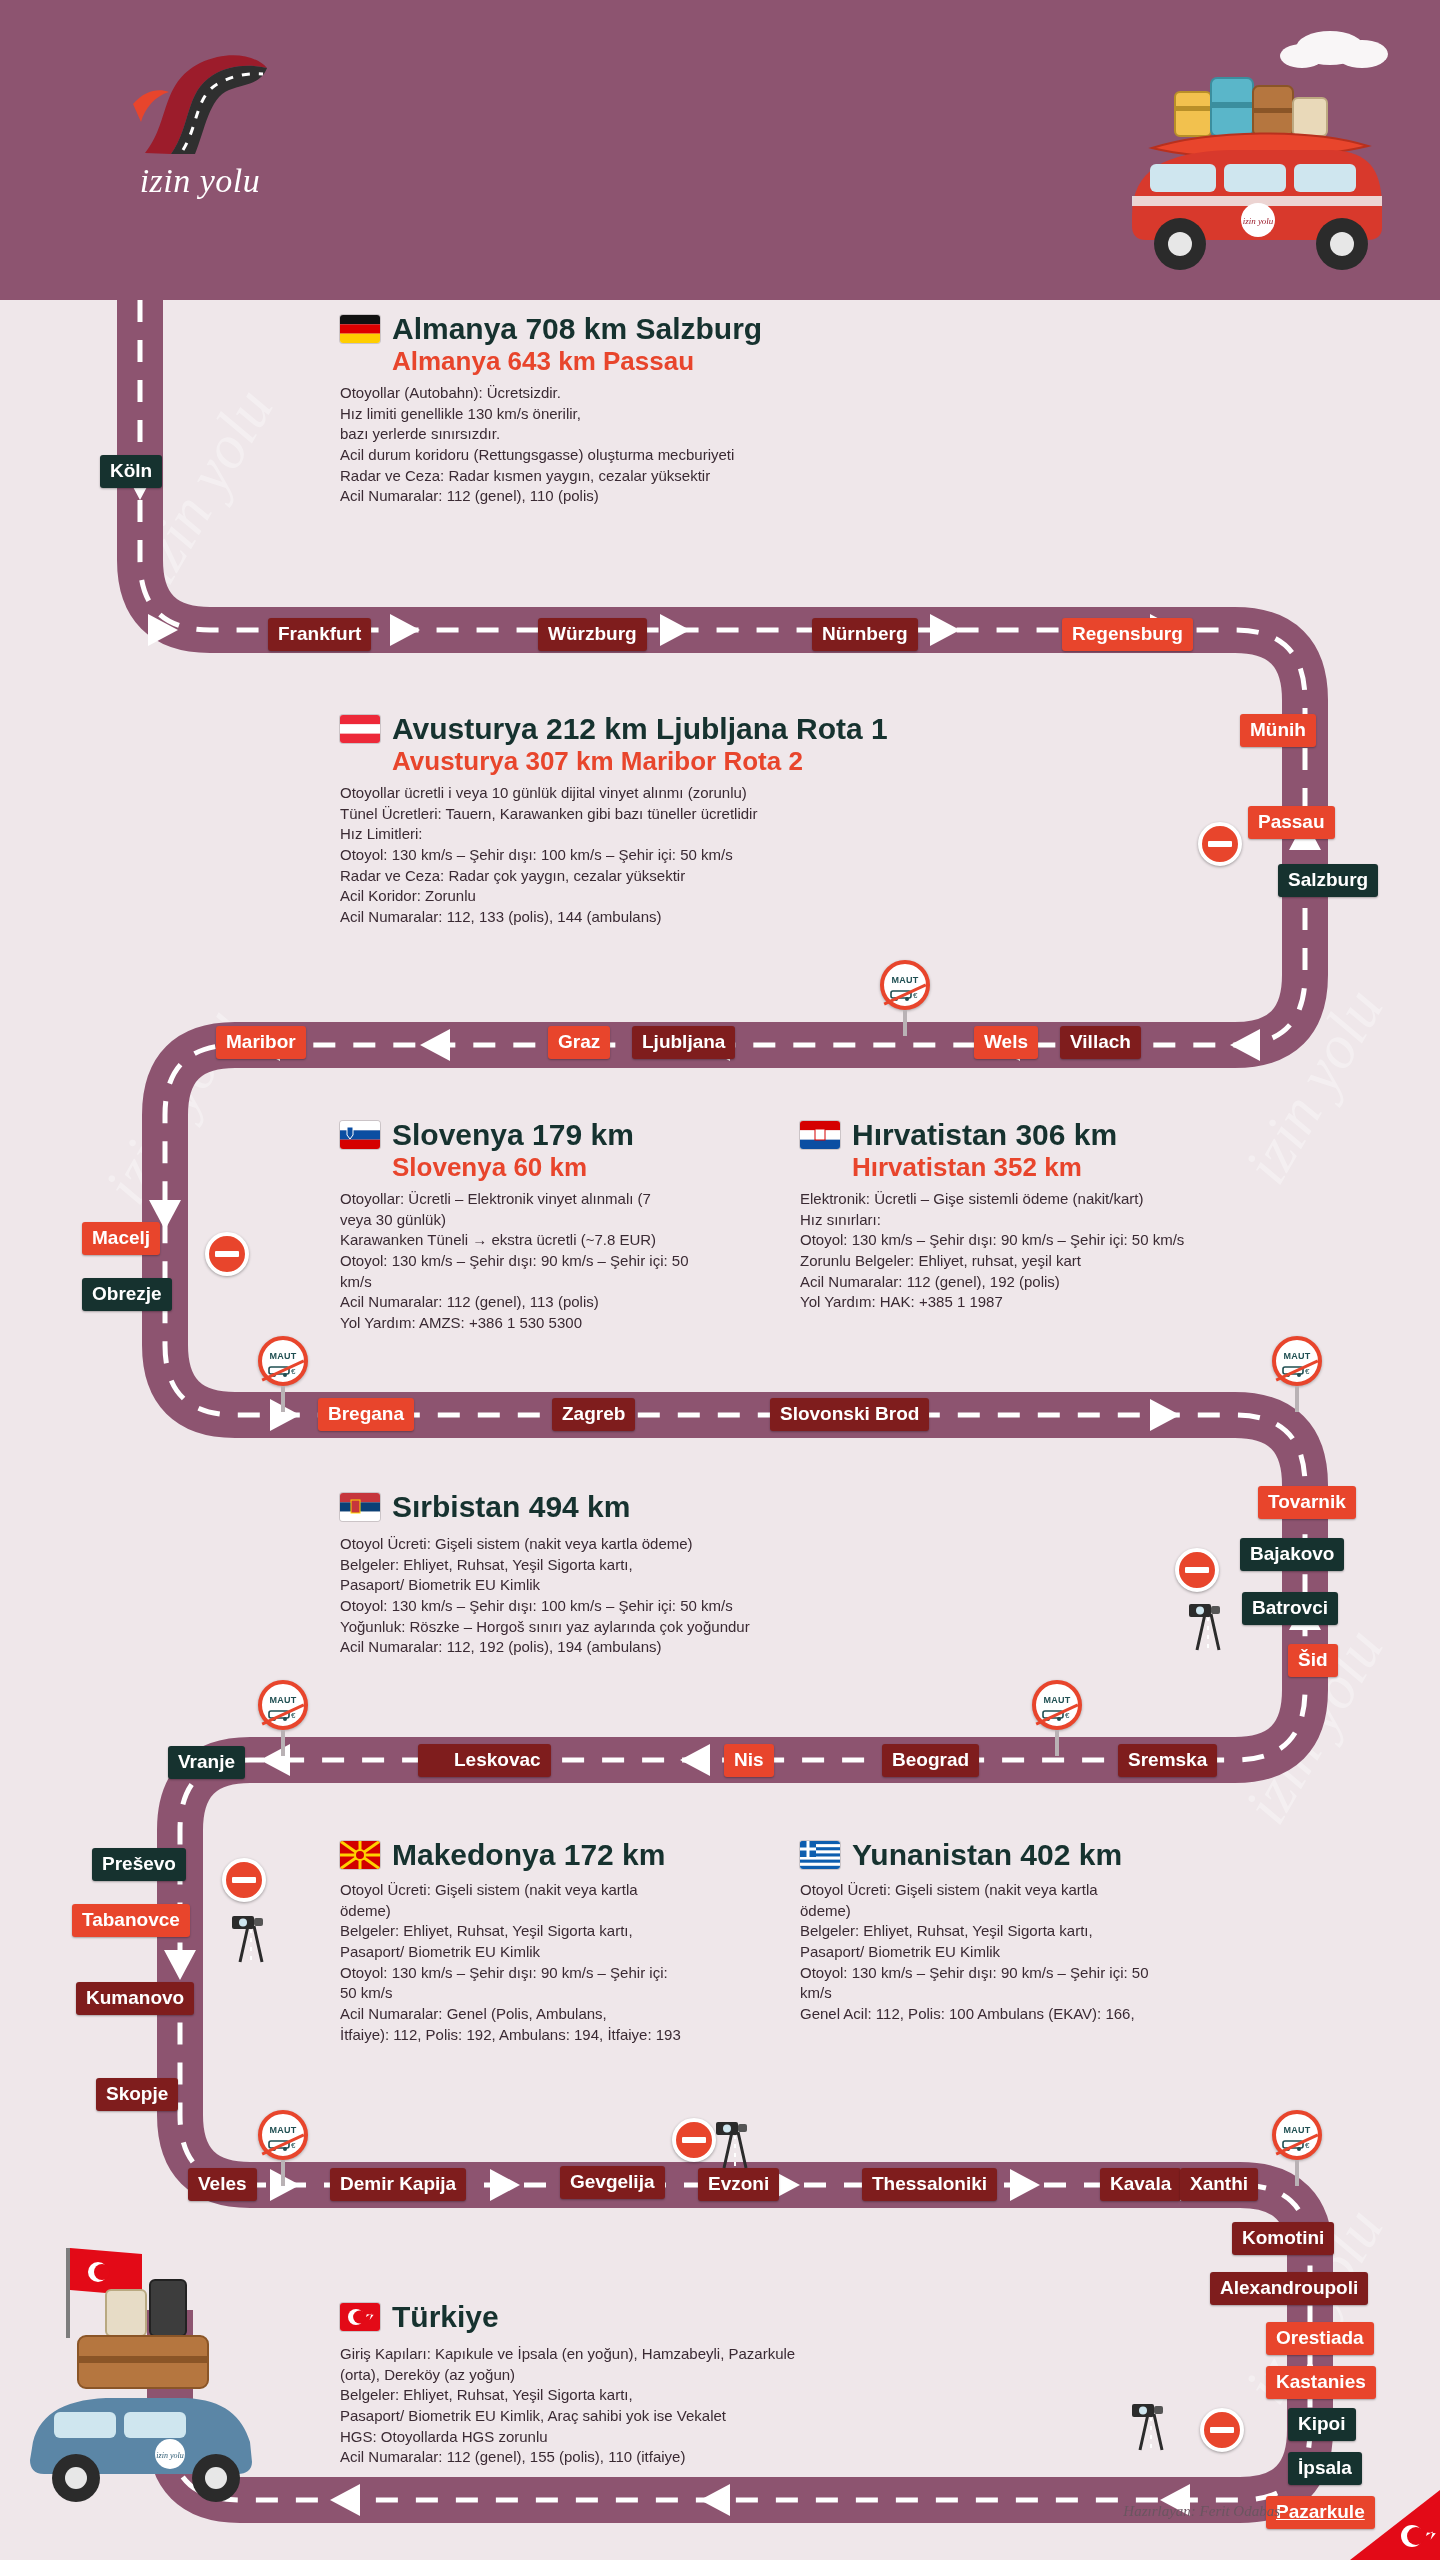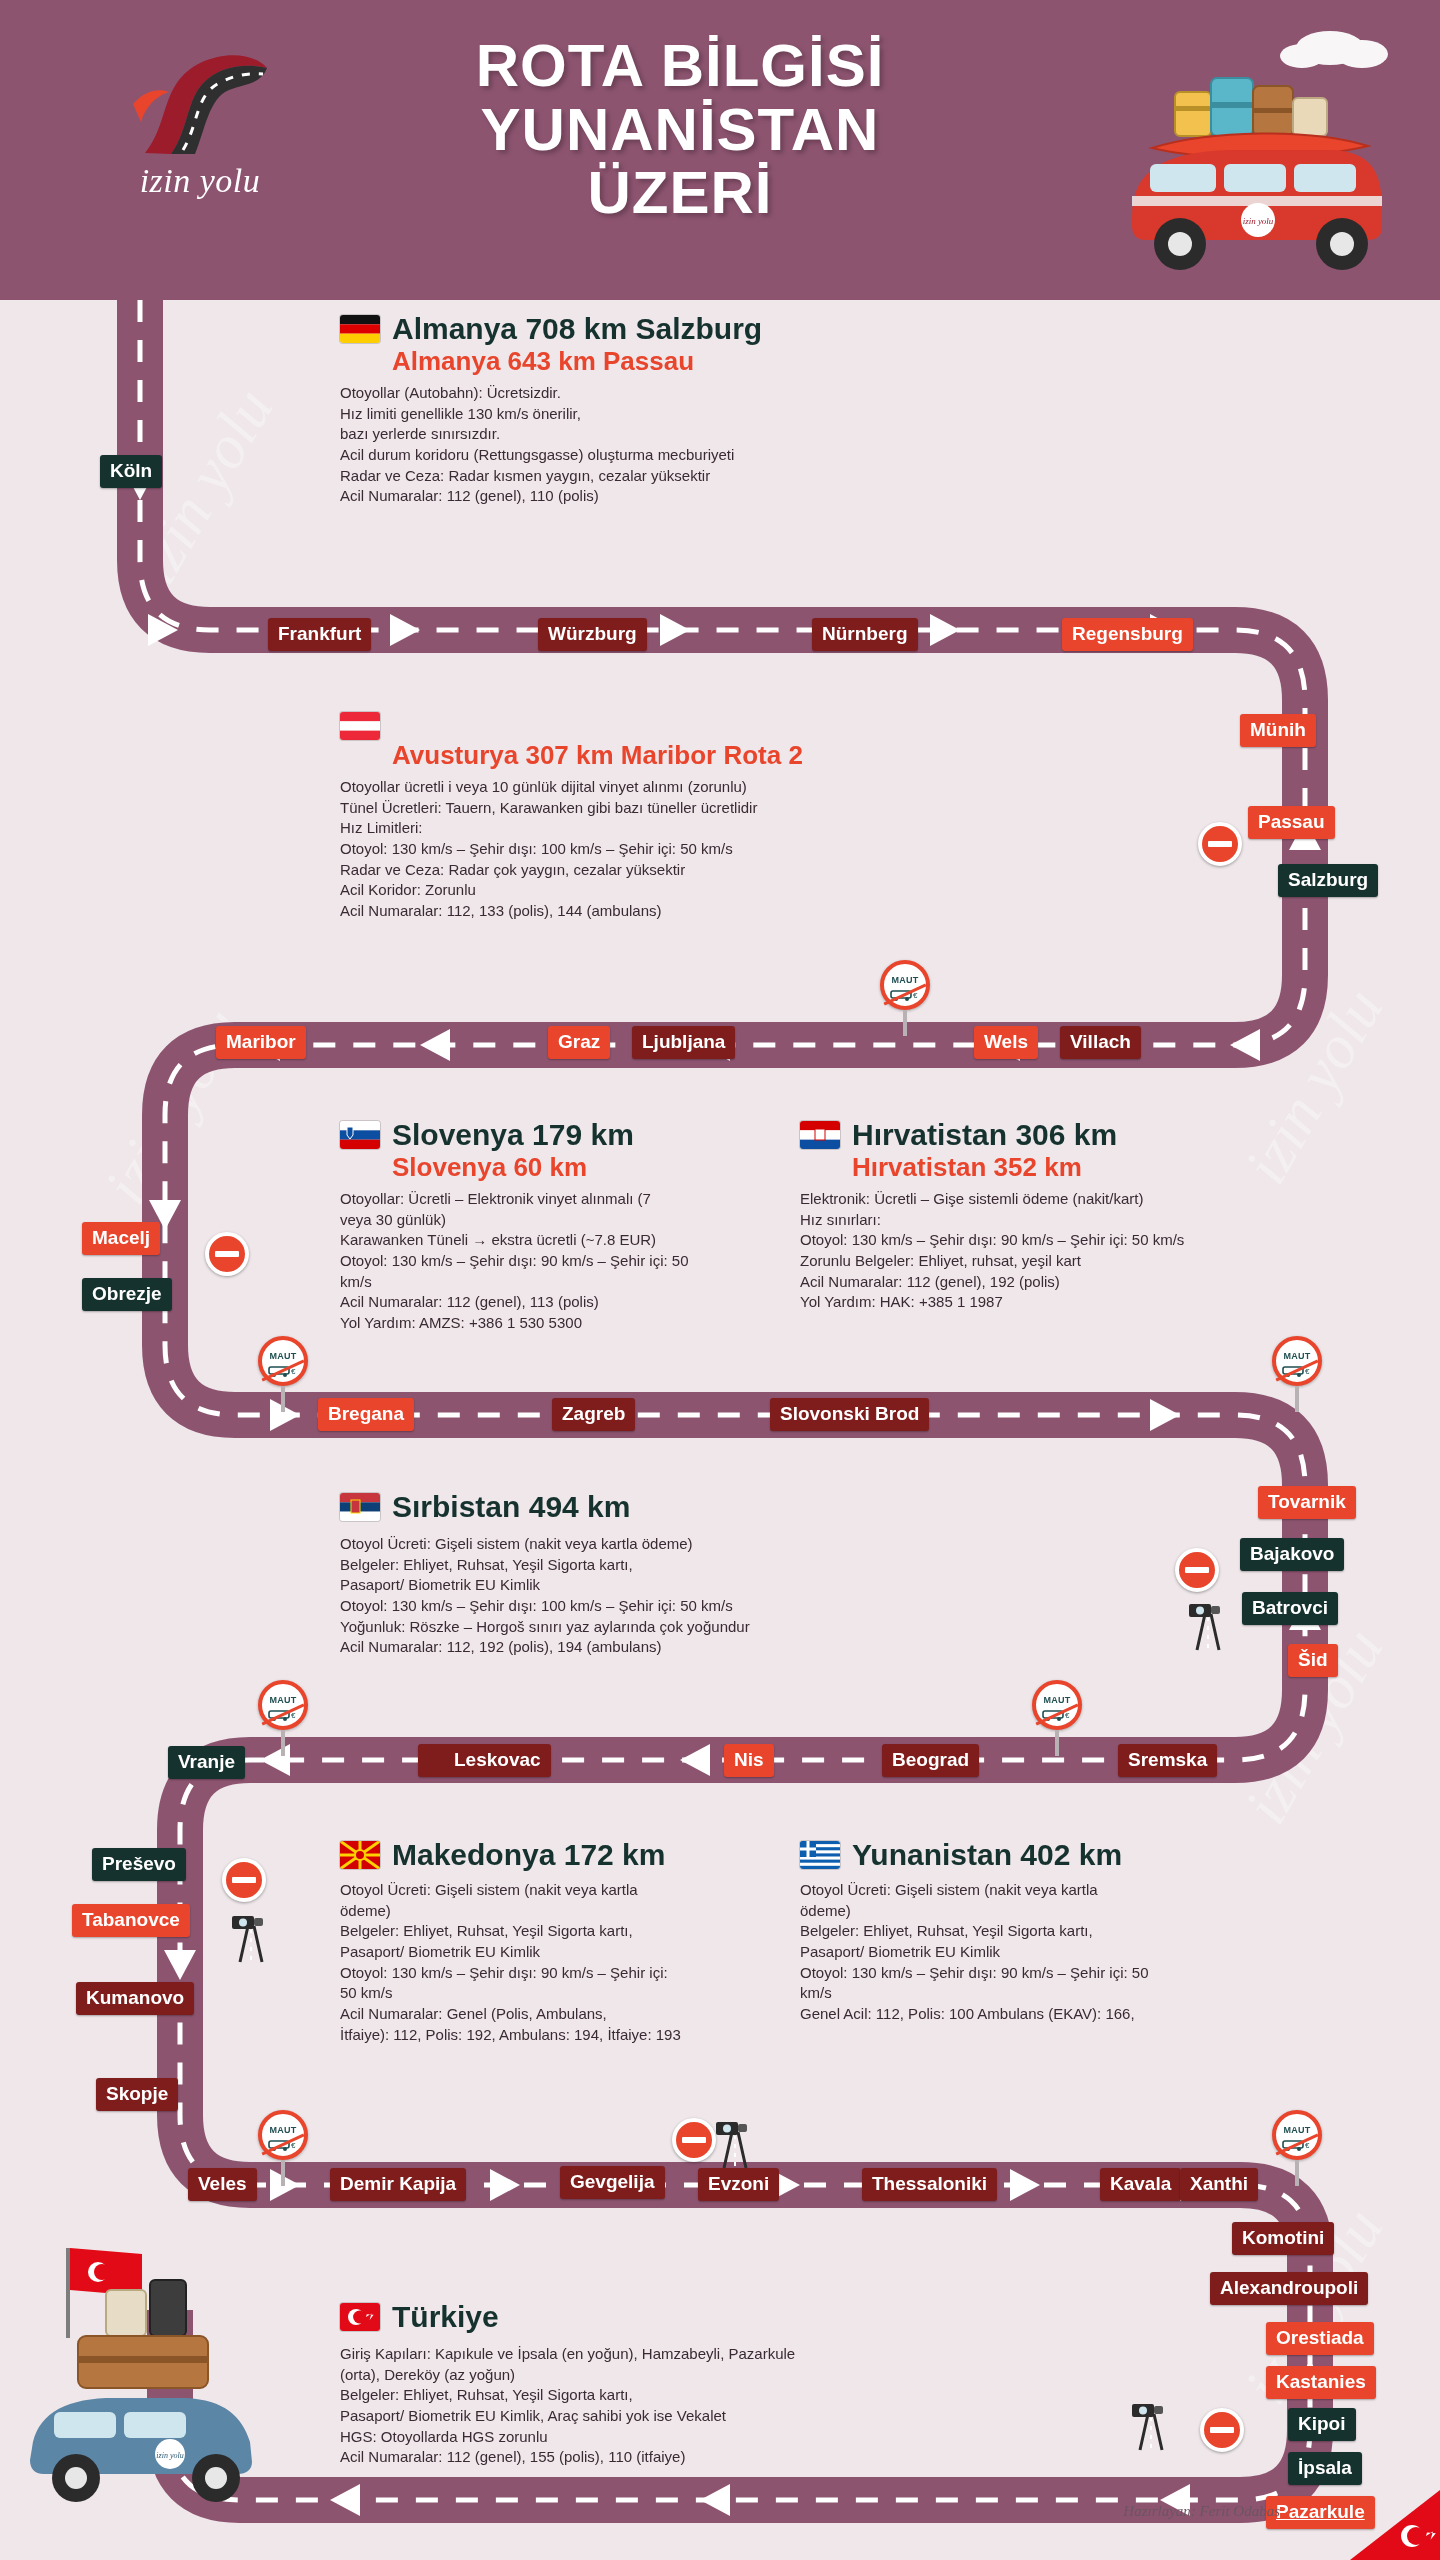--- a/index.html
+++ b/index.html
@@ -219,25 +219,20 @@
           <path d="M46 116 C 66 88, 60 54, 88 37 C 104 27, 124 26, 142 30 C 136 46, 120 46, 104 52 C 84 60, 80 92, 70 116 Z" fill="#2f2f2f"></path>
           <g stroke="#ffffff" stroke-width="3" stroke-dasharray="8 9" fill="none">
             <path d="M58 112 C 74 86, 70 56, 96 44 C 112 36, 126 35, 138 36"></path>
           </g>
           <path d="M8 66 C 20 52, 34 50, 44 54 C 30 58, 20 70, 16 84 Z" fill="#e8452c"></path>
         </svg>
       </div>
       <div class="logo-text">izin yolu</div>
     </div>
 
-    <div class="title">
-      <div>ROTA BİLGİSİ</div>
-      <div>YUNANİSTAN</div>
-      <div>ÜZERİ</div>
-    </div>
 
     <div class="van">
       <svg width="340" height="275" viewBox="0 0 340 275">
 
         <g fill="#ffffff" opacity="0.95">
           <ellipse cx="250" cy="28" rx="34" ry="17"></ellipse>
           <ellipse cx="282" cy="34" rx="26" ry="14"></ellipse>
           <ellipse cx="222" cy="36" rx="22" ry="12"></ellipse>
         </g>
 
@@ -295,20 +290,21 @@
 
   <div class="info" style="left:340px; top:712px; width:680px;">
     <div class="flagline">
       <div class="flag">
         <svg width="40" height="28">
             <rect width="40" height="9.33" fill="#ed2939"></rect>
             <rect y="9.33" width="40" height="9.33" fill="#fff"></rect>
             <rect y="18.66" width="40" height="9.34" fill="#ed2939"></rect>
           </svg>
       </div>
+      <h3>Avusturya 212 km Ljubljana Rota 1</h3>
     </div>
     <h4>Avusturya 307 km Maribor Rota 2</h4>
     <div class="body">
       <div>Otoyollar ücretli i veya 10 günlük dijital vinyet alınmı (zorunlu)</div>
       <div>Tünel Ücretleri: Tauern, Karawanken gibi bazı tüneller ücretlidir</div>
       <div>Hız Limitleri:</div>
       <div>Otoyol: 130 km/s – Şehir dışı: 100 km/s – Şehir içi: 50 km/s</div>
       <div>Radar ve Ceza: Radar çok yaygın, cezalar yüksektir</div>
       <div>Acil Koridor: Zorunlu</div>
       <div>Acil Numaralar: 112, 133 (polis), 144 (ambulans)</div>

